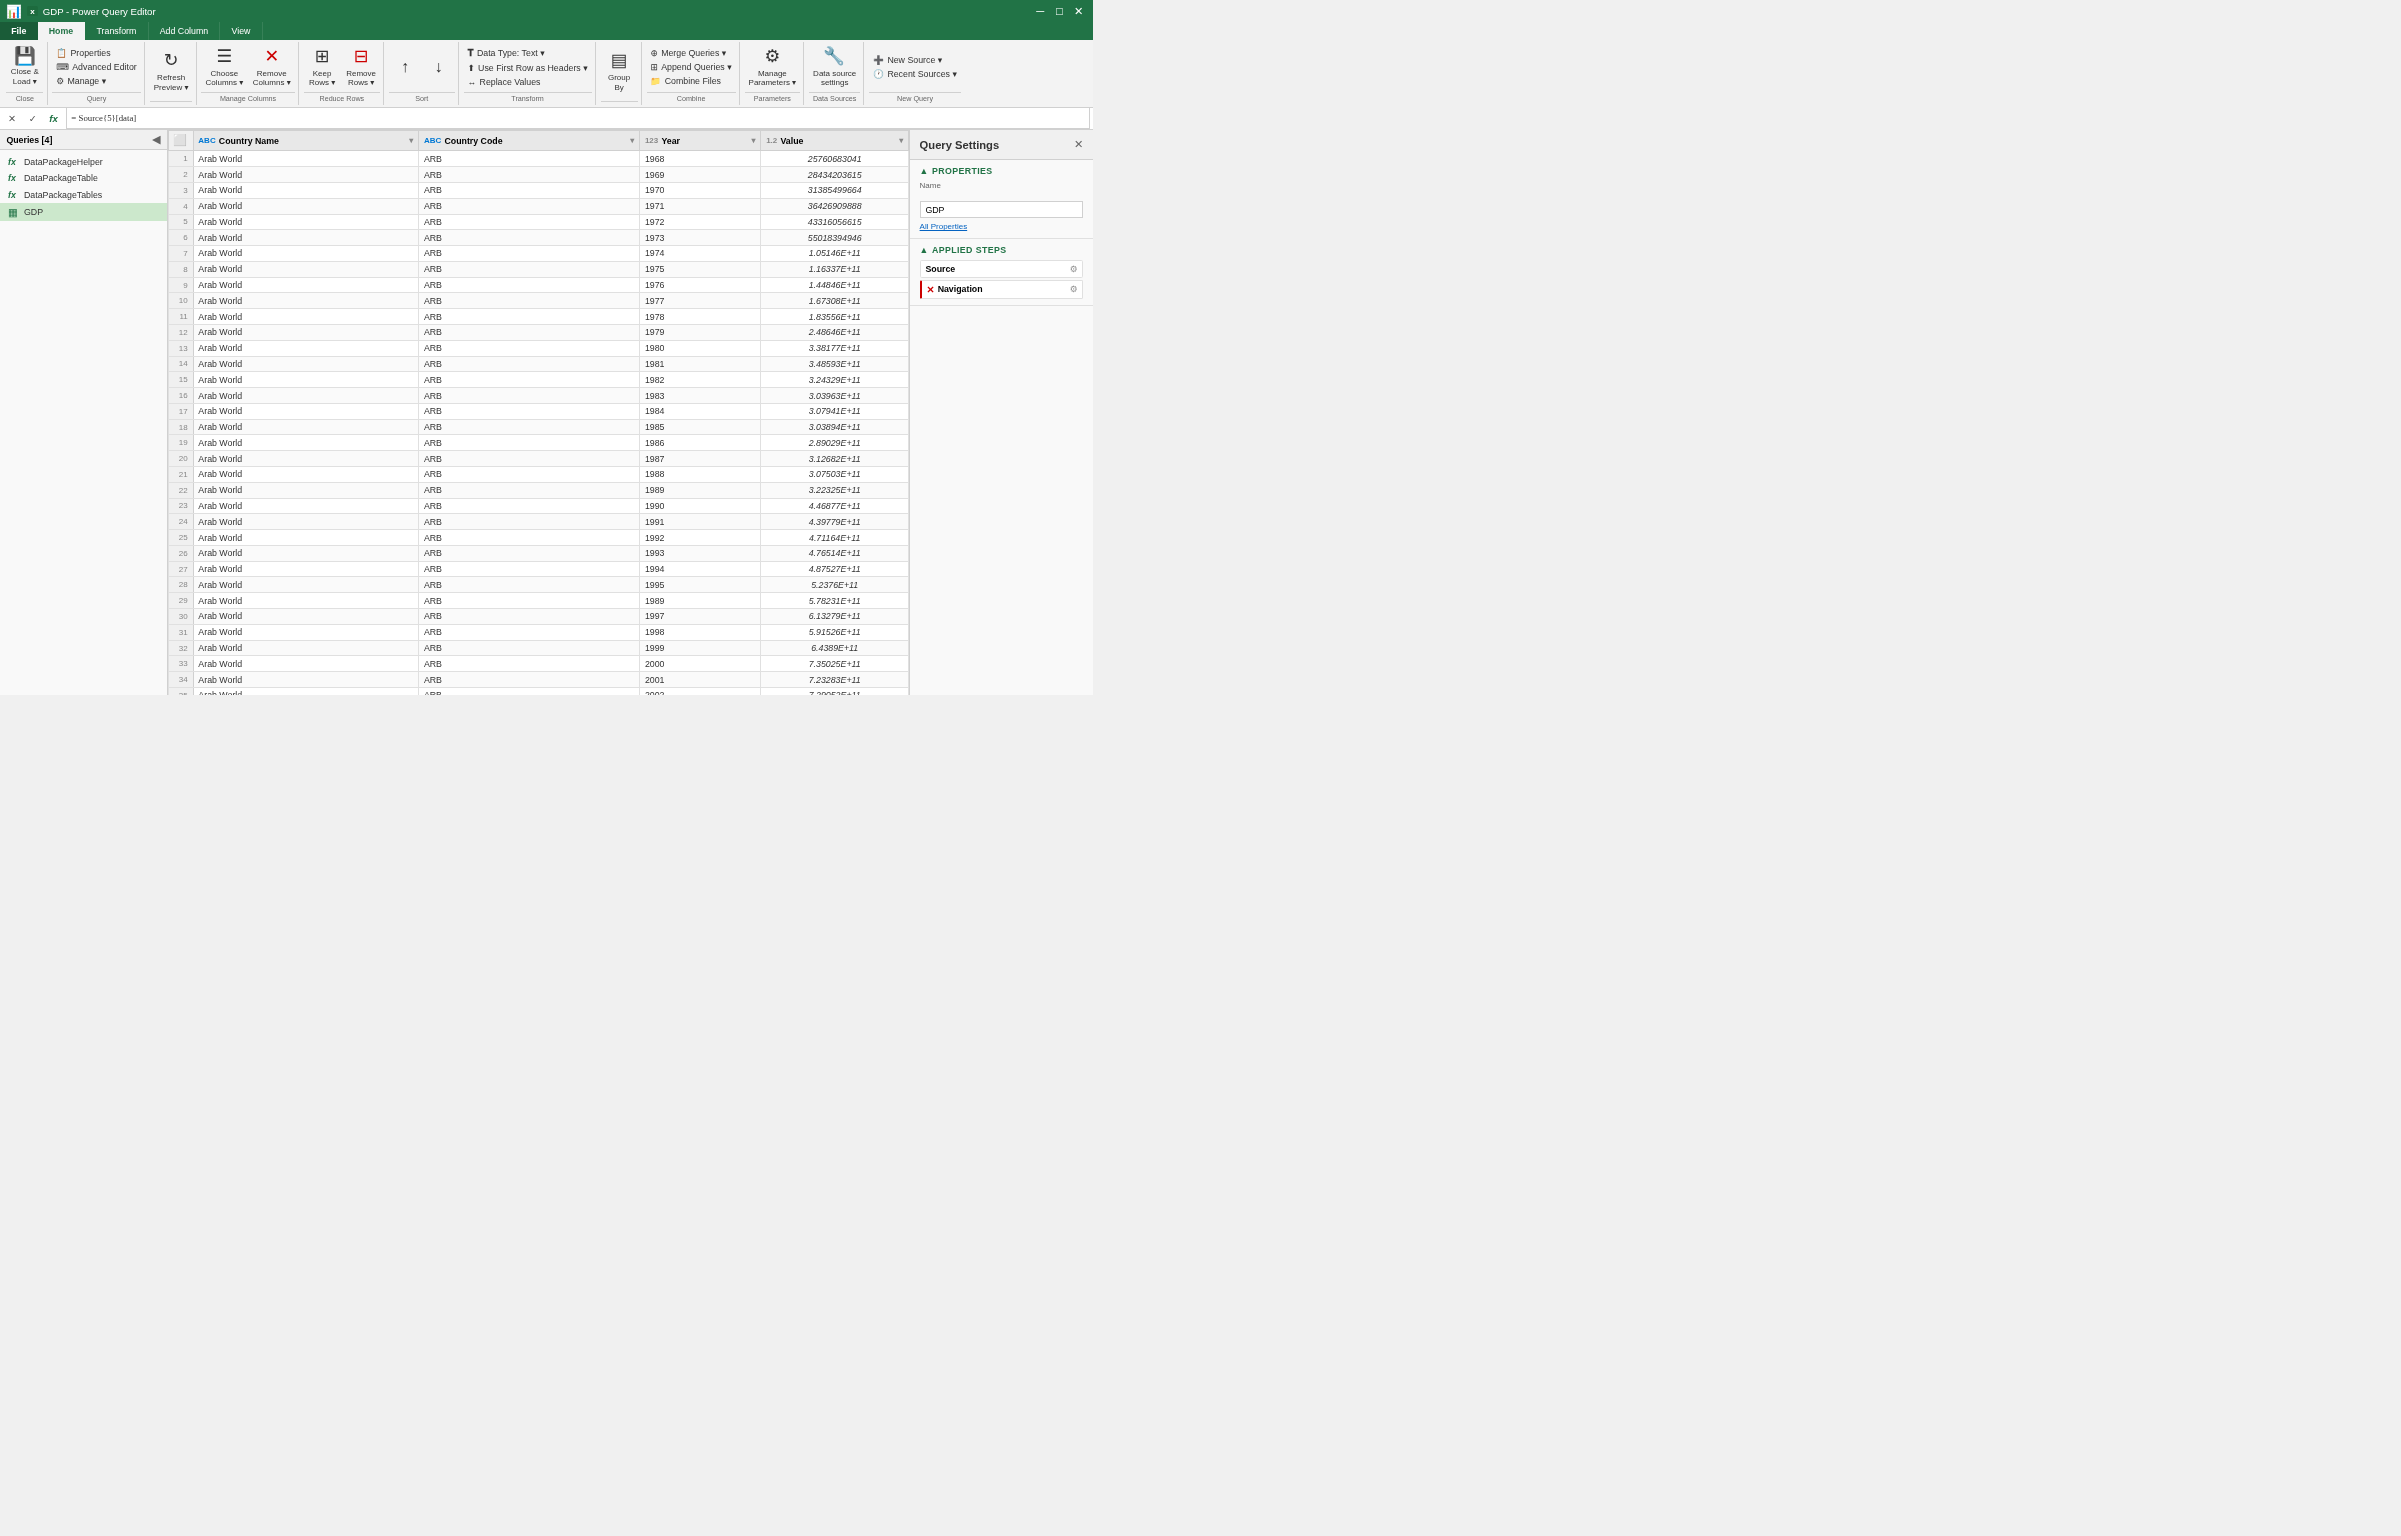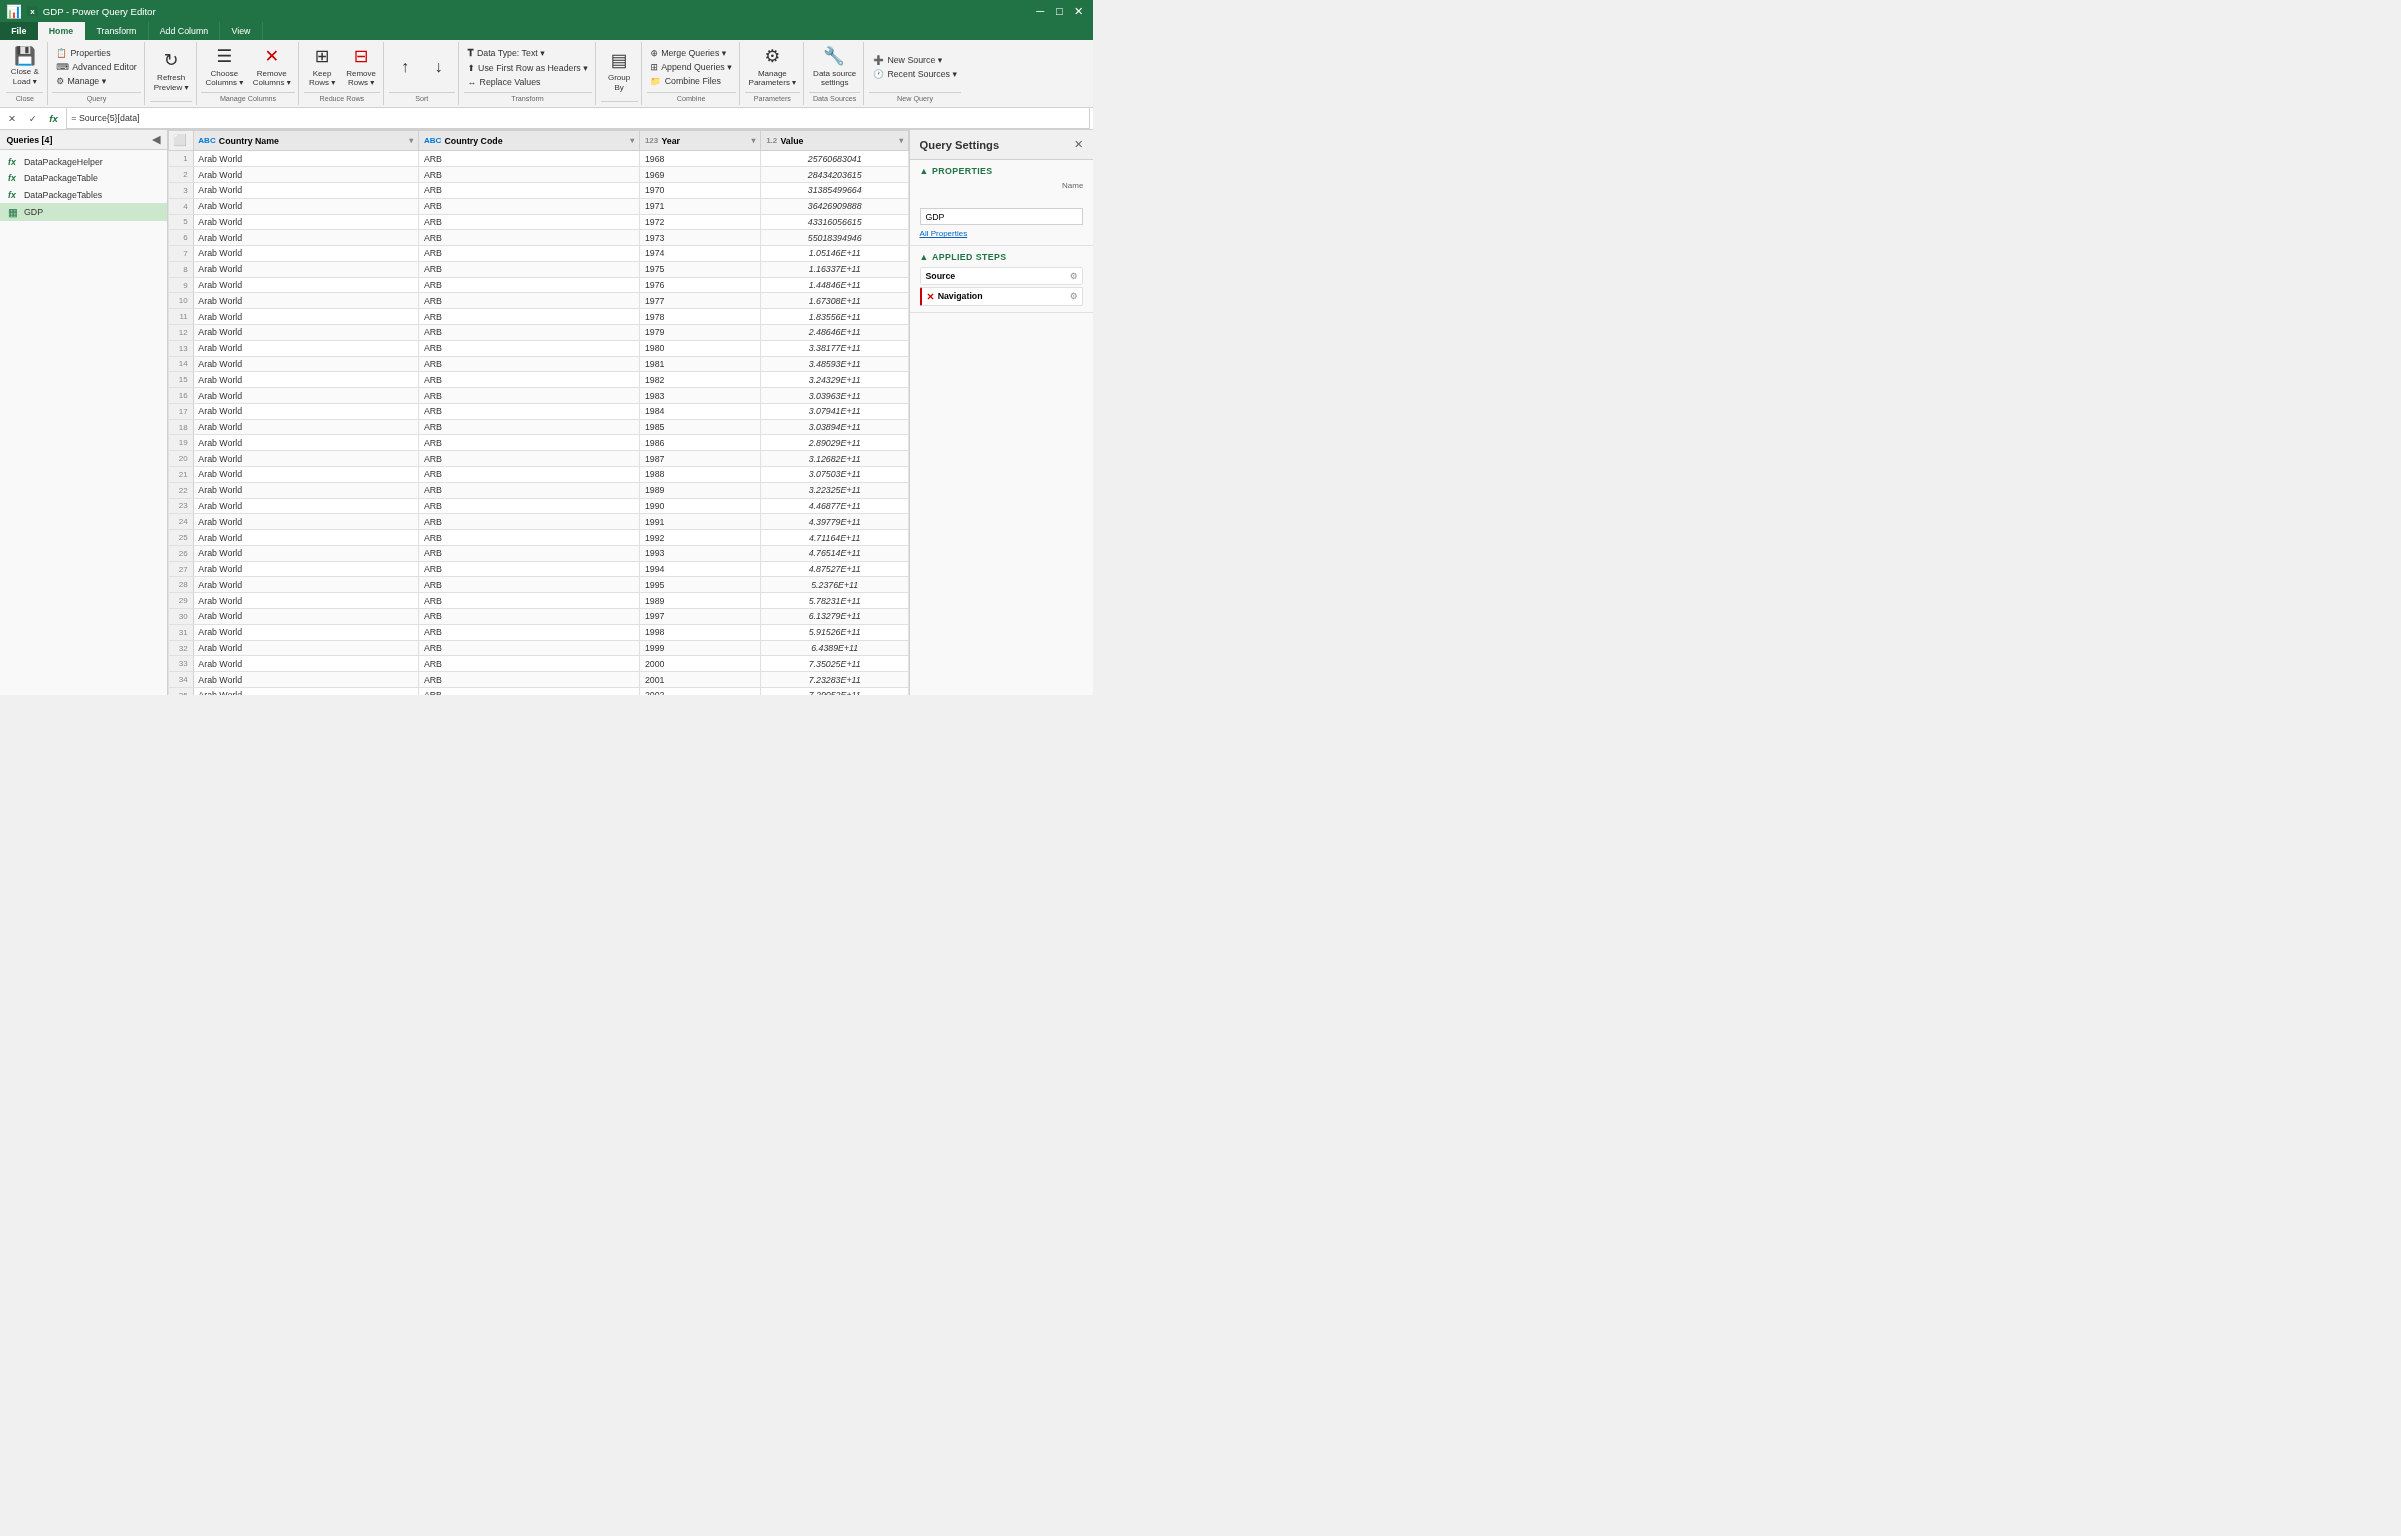--- a/index.html
+++ b/index.html
@@ -98,20 +98,21 @@
       font-size: 9.6px; color: #555;
     }
     #formula-input {
       flex: 1;
       border: 0.8px solid #d0d0d0;
       padding: 1.6px 4.8px;
       font-size: 8.8px;
       color: #333;
       background: white;
       height: 22px;
+      font-family: Liberation Serif, serif;
     }
 
     
     #main { display: flex; height: calc(695px - 22.4px - 64px - 22.4px - 17.6px); }
 
     
     #queries-panel {
       width: 168px;
       background: #f9f9f9;
       border-right: 0.8px solid #d0d0d0;
@@ -206,21 +207,21 @@
     .settings-section-title {
       font-size: 8px;
       font-weight: 700;
       color: #217346;
       letter-spacing: 0.4px;
       margin-bottom: 4.8px;
       display: flex;
       align-items: center;
       gap: 3.2px;
     }
-    .settings-label { font-size: 8px; color: #666; margin-bottom: 18px; text-align: right; }
+    .settings-label { font-size: 8px; color: #666; margin-bottom: 11px; }
     #name-input {
       width: 100%;
       border: 0.8px solid #d0d0d0;
       padding: 2.4px 4.8px;
       font-size: 8.8px;
       background: white;
     }
     .all-properties-link { color: #0563C1; font-size: 8px; cursor: pointer; text-decoration: underline; }
 
     .applied-steps-list { display: flex; flex-direction: column; gap: 1.6px; }

